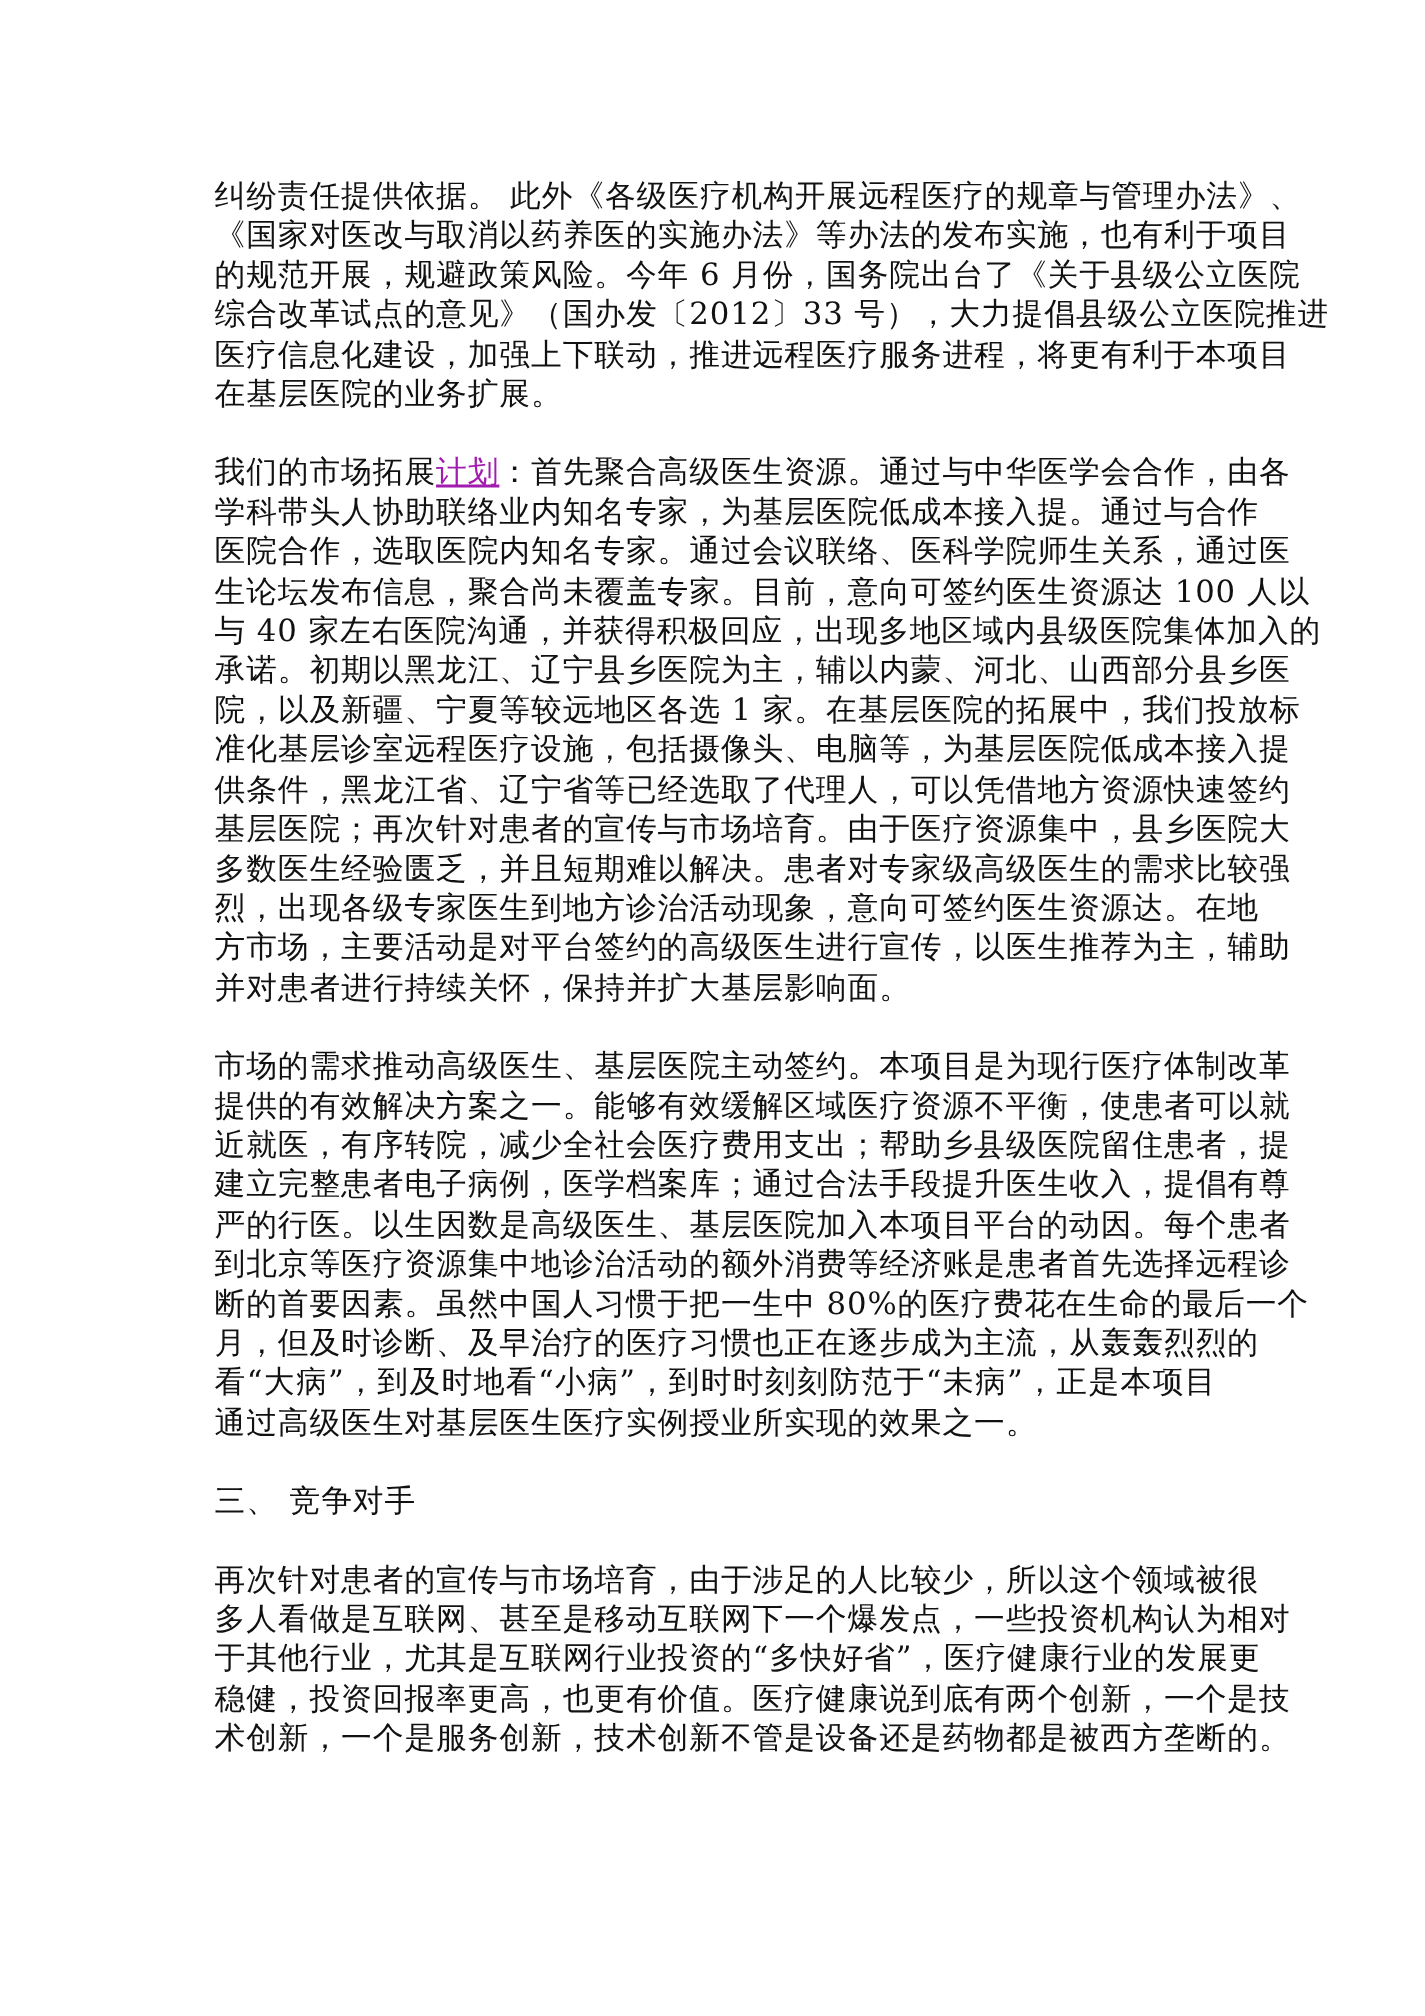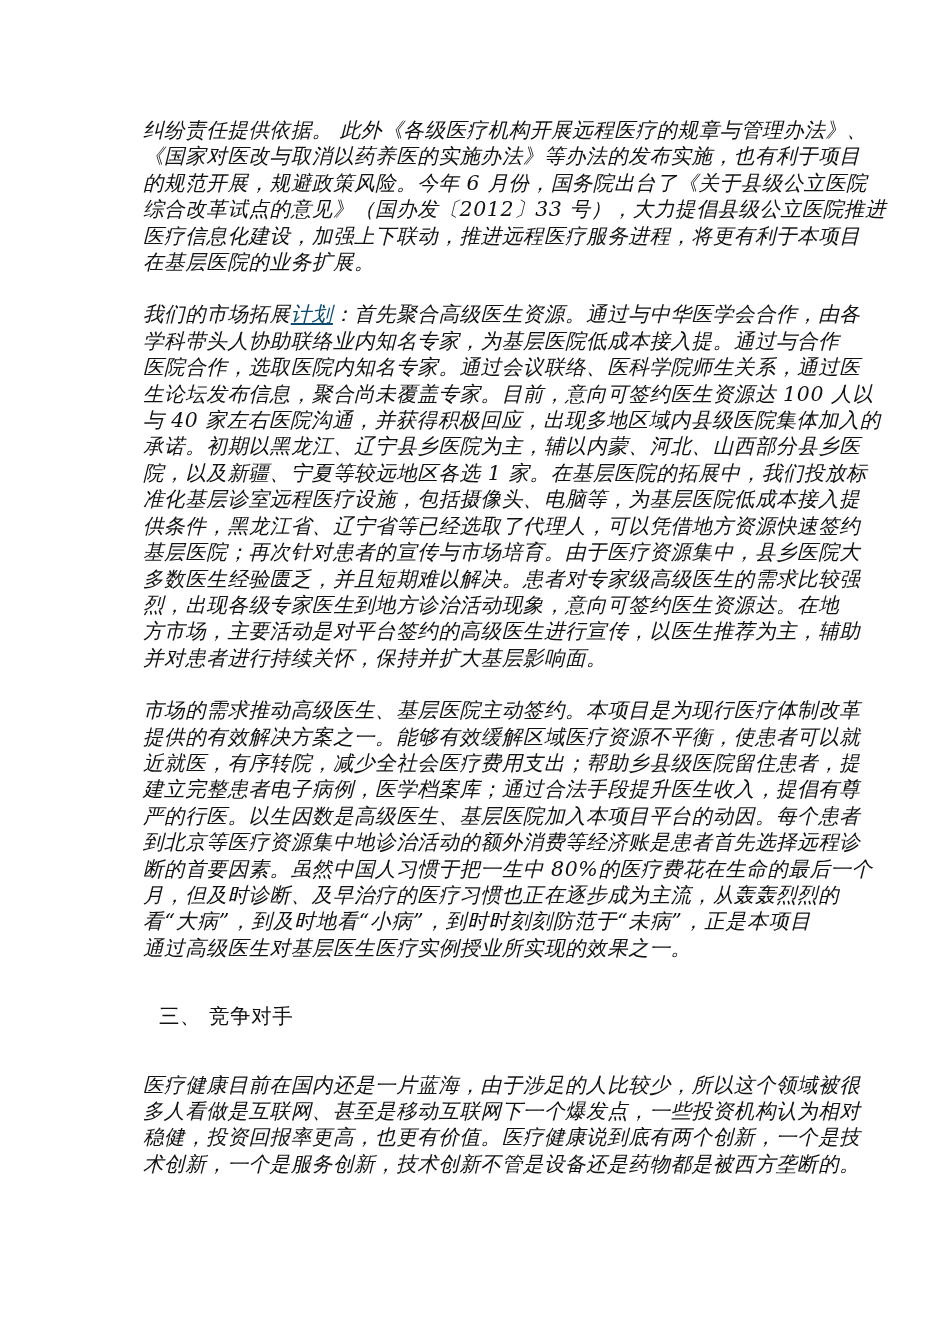--- a/index.html
+++ b/index.html
@@ -21,46 +21,45 @@
       top: 117px;
       width: 668px;
     }
     .para {
       margin: 0;
       font-size: 20.5px;
       line-height: 26.4px;
       letter-spacing: 0.6px;
       text-align: justify;
       text-justify: inter-character;
-      font-style: italic;
     }
     .para .line {
       display: block;
       white-space: nowrap;
       text-align: justify;
       text-align-last: justify;
     }
     .para .line.last {
       text-align-last: left;
     }
     .gap {
       height: 26px;
     }
     .heading {
-      margin: 16px;
+      margin: 0;
       font-size: 20.5px;
       line-height: 26.4px;
       letter-spacing: 0.6px;
     }
     .heading .num {
       display: inline-block;
       width: 50px;
     }
     a.link {
-      color: #0c4a6e;
+      color: #a21caf;
       text-decoration: underline;
     }
   </style>
 </head>
 <body>
 
 <div class="page">
 
   <p class="para">
     <span class="line">纠纷责任提供依据。 此外《各级医疗机构开展远程医疗的规章与管理办法》、</span>
@@ -107,19 +106,20 @@
 
   <div class="gap"></div>
 
   <p class="heading">
     <span class="num">三、</span><span>竞争对手</span>
   </p>
 
   <div class="gap"></div>
 
   <p class="para">
-    <span class="line">医疗健康目前在国内还是一片蓝海，由于涉足的人比较少，所以这个领域被很</span>
+    <span class="line">再次针对患者的宣传与市场培育，由于涉足的人比较少，所以这个领域被很</span>
     <span class="line">多人看做是互联网、甚至是移动互联网下一个爆发点，一些投资机构认为相对</span>
+    <span class="line">于其他行业，尤其是互联网行业投资的“多快好省”，医疗健康行业的发展更</span>
     <span class="line">稳健，投资回报率更高，也更有价值。医疗健康说到底有两个创新，一个是技</span>
     <span class="line last">术创新，一个是服务创新，技术创新不管是设备还是药物都是被西方垄断的。</span>
   </p>
 
 </div>
 
 </body></html>

